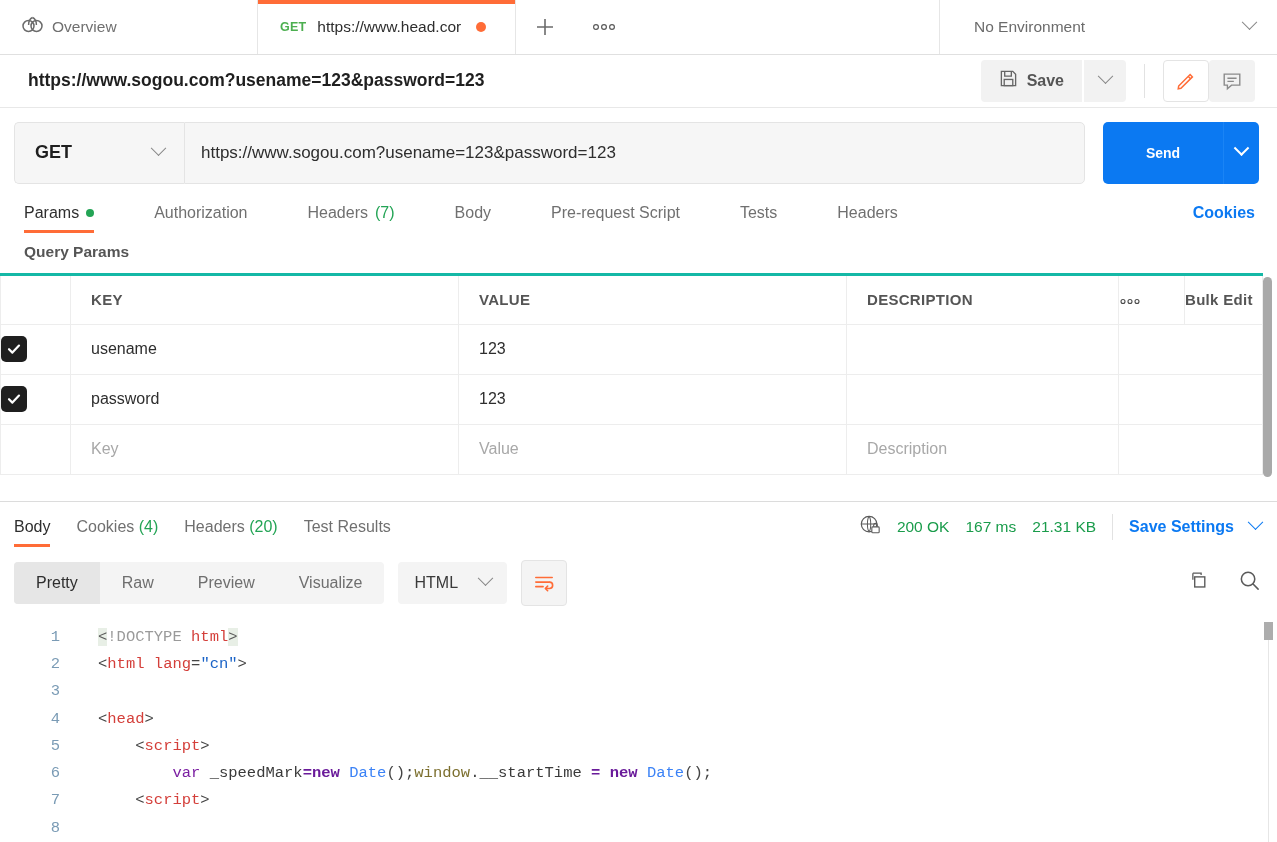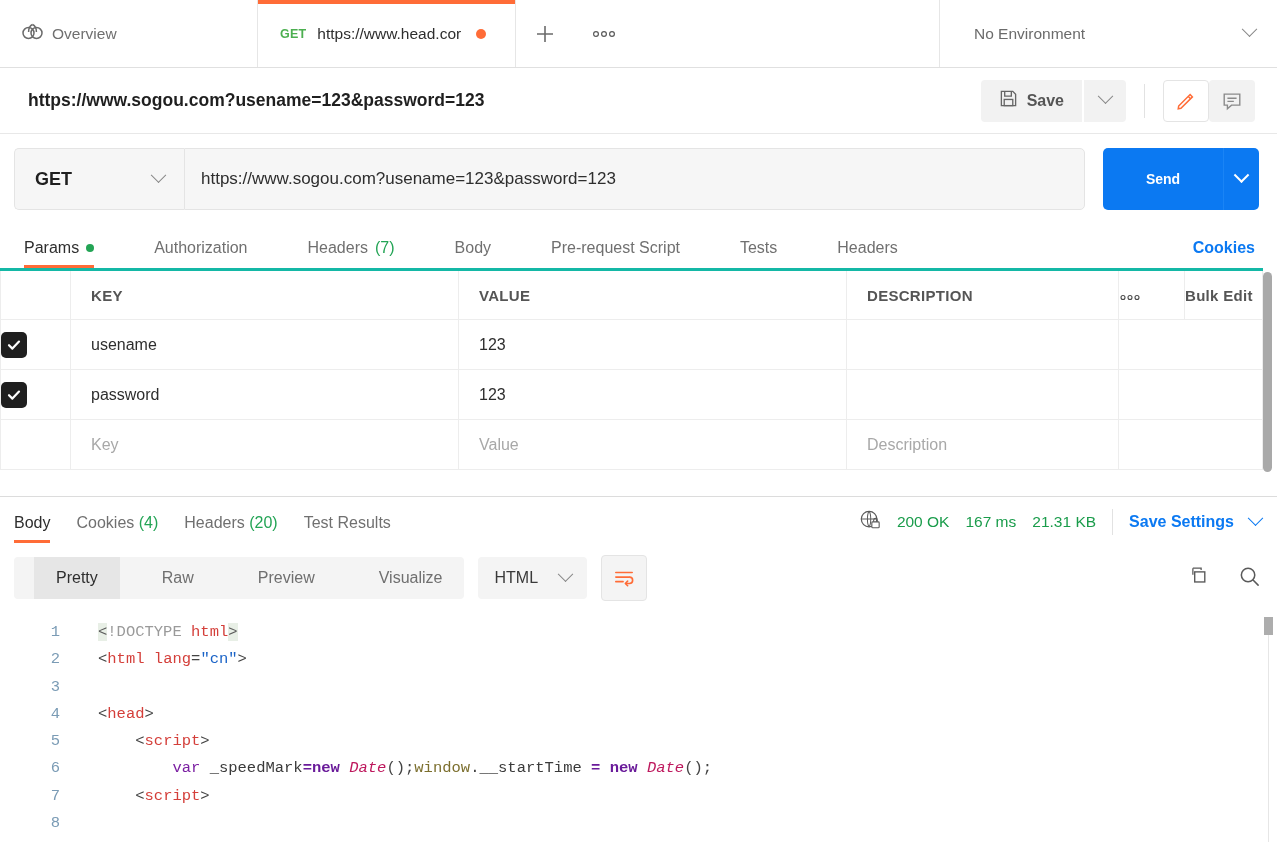--- a/index.html
+++ b/index.html
@@ -123,42 +123,42 @@
   .resp-tab { font-size: 16px; color: #707070; margin-right: 26px; padding: 12px 0 11px; position: relative; cursor: pointer; white-space: nowrap; }
   .resp-tab.active { color: #2e2e2e; }
   .resp-tab.active::after { content: ""; position: absolute; left: 0; right: 0; bottom: 0; height: 3px; background: #ff6c37; }
   .status-wrap { margin-left: auto; display: flex; align-items: center; gap: 16px; }
   .stat { font-size: 15.5px; color: #1a9c4b; font-weight: 400; }
   .save-resp { font-size: 16px; color: #0b79f2; font-weight: 700; cursor: pointer; }
   .sdiv { width: 1px; height: 26px; background: #e2e2e2; }
 
   .view-bar { display: flex; align-items: center; padding: 8px 16px 10px 14px; gap: 14px; }
   .seg { display: flex; background: #f4f4f4; border-radius: 4px; overflow: hidden; }
-  .seg-item { padding: 0 22px; height: 42px; display: flex; align-items: center; font-size: 16px; color: #6f6f6f; cursor: pointer; margin-left: 20px; }
+  .seg-item { padding: 0 22px; height: 42px; display: flex; align-items: center; font-size: 16px; color: #6f6f6f; cursor: pointer; }
   .seg-item.active { background: #e6e6e6; color: #2e2e2e; }
   .fmt { display: flex; align-items: center; gap: 22px; height: 42px; padding: 0 16px; background: #f4f4f4; border-radius: 4px; font-size: 16px; color: #3a3a3a; cursor: pointer; }
   .wrapbtn { width: 46px; height: 46px; display: flex; align-items: center; justify-content: center; background: #f4f4f4; border: 1px solid #e4e4e4; border-radius: 4px; cursor: pointer; }
   .rt-icons { margin-left: auto; display: flex; gap: 30px; align-items: center; }
 
   
   .code-area { flex: 1; display: flex; font-family: "Liberation Mono", monospace; font-size: 15.5px; position: relative; overflow: hidden; }
   .gutter { width: 74px; flex: none; text-align: right; padding: 8px 14px 0 0; color: #7a9bb5; }
   .gutter div { height: 27.3px; line-height: 27.3px; }
   .code { flex: 1; padding: 8px 0 12px 0; position: relative; }
   .code .ln { height: 27.3px; line-height: 27.3px; white-space: pre; padding-left: 24px; position: relative; }
   .tag { color: #d43f3a; }
   .attr { color: #d43f3a; }
   .str { color: #1a63c7; }
   .punct { color: #444; }
   .doct { color: #9a9a9a; }
   .brk { background: #e8efe6; color: #5b5b5b; }
   .kw { color: #7b1fa2; }
   .kw2 { color: #6a1b9a; font-weight: 700; }
   .plain { color: #3a3a3a; }
-  .fn { color: #be185d; font-style: italic; }
+  .fn { color: #3b82f6; }
   .prop { color: #7c6f2e; }
   .code-scroll { position: absolute; right: 4px; top: 6px; width: 9px; height: 18px; background: #adadad; }
   .code-track { position: absolute; right: 8px; top: 6px; bottom: 0; width: 1px; background: #e6e6e6; }
 </style>
 </head>
 <body>
 
 <div class="app">
 
   <div class="tabbar">
@@ -266,20 +266,21 @@
     <div class="rtab">
       <span>Tests</span>
     </div>
     <div class="rtab">
       <span>Headers</span>
     </div>
     <div class="cookies-link">Cookies</div>
   </div>
 
   <div class="params-section">
+    <div class="qp-label">Query Params</div>
     <div class="params-clip">
       <table class="ptable">
         <colgroup>
           <col class="col-chk">
             <col class="col-key">
             <col class="col-val">
             <col class="col-desc">
             <col class="col-more">
             <col class="col-bulk">
         </colgroup>

